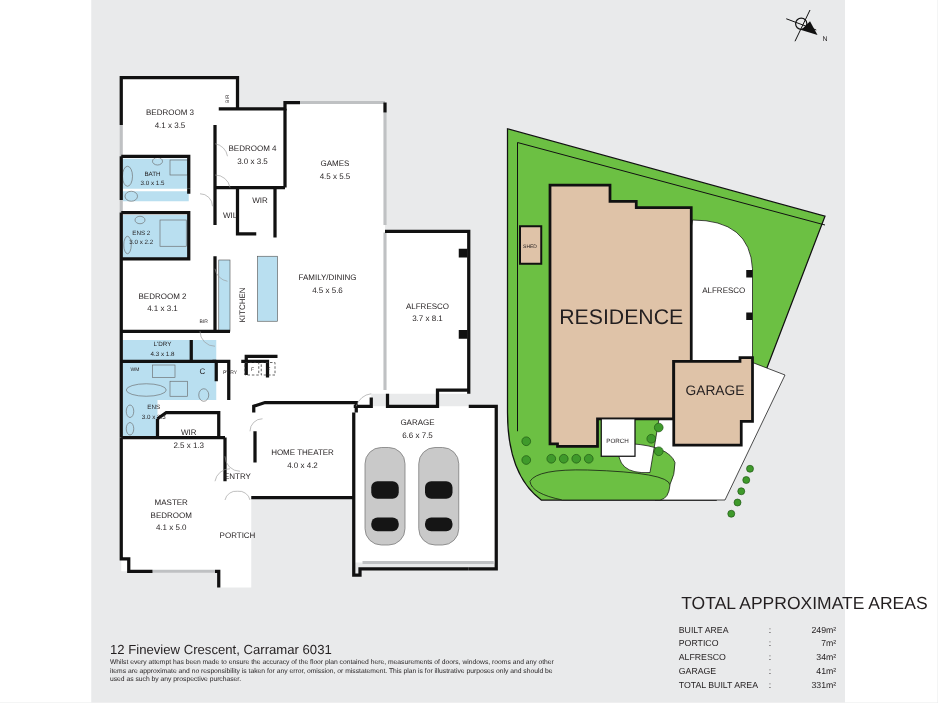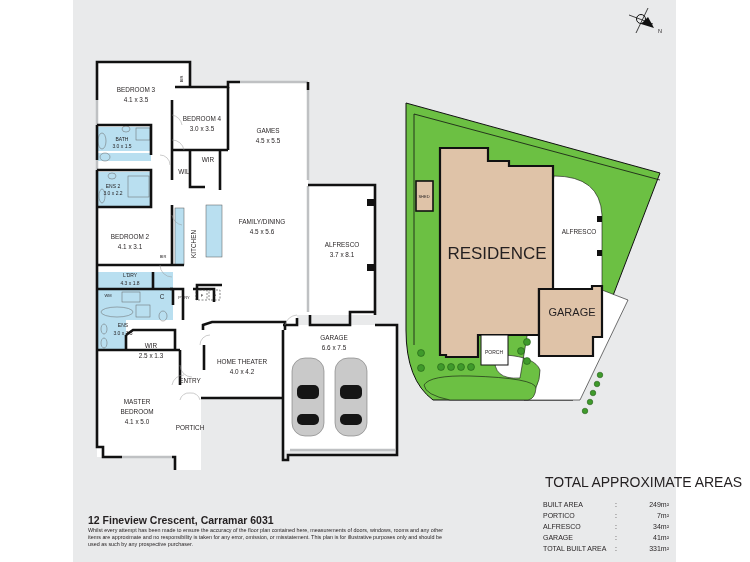--- a/index.html
+++ b/index.html
@@ -3,21 +3,21 @@
 <meta charset="utf-8">
 <style>
   html,body{margin:0;padding:0;}
   body{width:750px;height:562px;background:#ffffff;position:relative;overflow:hidden;font-family:"Liberation Sans","DejaVu Sans",sans-serif;}
   .panel{position:absolute;left:73px;top:0;width:603px;height:562px;background:#e9eaeb;}
   svg{position:absolute;left:0;top:0;}
   svg text{font-family:"Liberation Sans","DejaVu Sans",sans-serif;fill:#231f20;}
   .lbl{font-size:6.4px;text-anchor:middle;}
   .lbl-s{font-size:5px;text-anchor:middle;}
   .lbl-xs{font-size:4px;text-anchor:middle;}
-  .address{position:absolute;left:88px;top:514px;font-size:10.5px;color:#231f20;font-weight:bold;}
+  .address{position:absolute;left:88px;top:514px;font-size:10.5px;color:#231f20;}
   .disclaimer{position:absolute;left:88px;top:527px;width:360px;font-size:5.4px;line-height:7.2px;color:#231f20;}
   .areas-title{position:absolute;left:545px;top:474px;font-size:14px;color:#231f20;}
   .areas{position:absolute;left:543px;top:499px;font-size:7px;color:#231f20;}
   .area-row{display:flex;height:11px;line-height:11px;}
   .area-row .k{width:72px;}
   .area-row .c{width:14px;}
   .area-row .v{width:40px;text-align:right;}
 </style>
 </head>
 <body>

